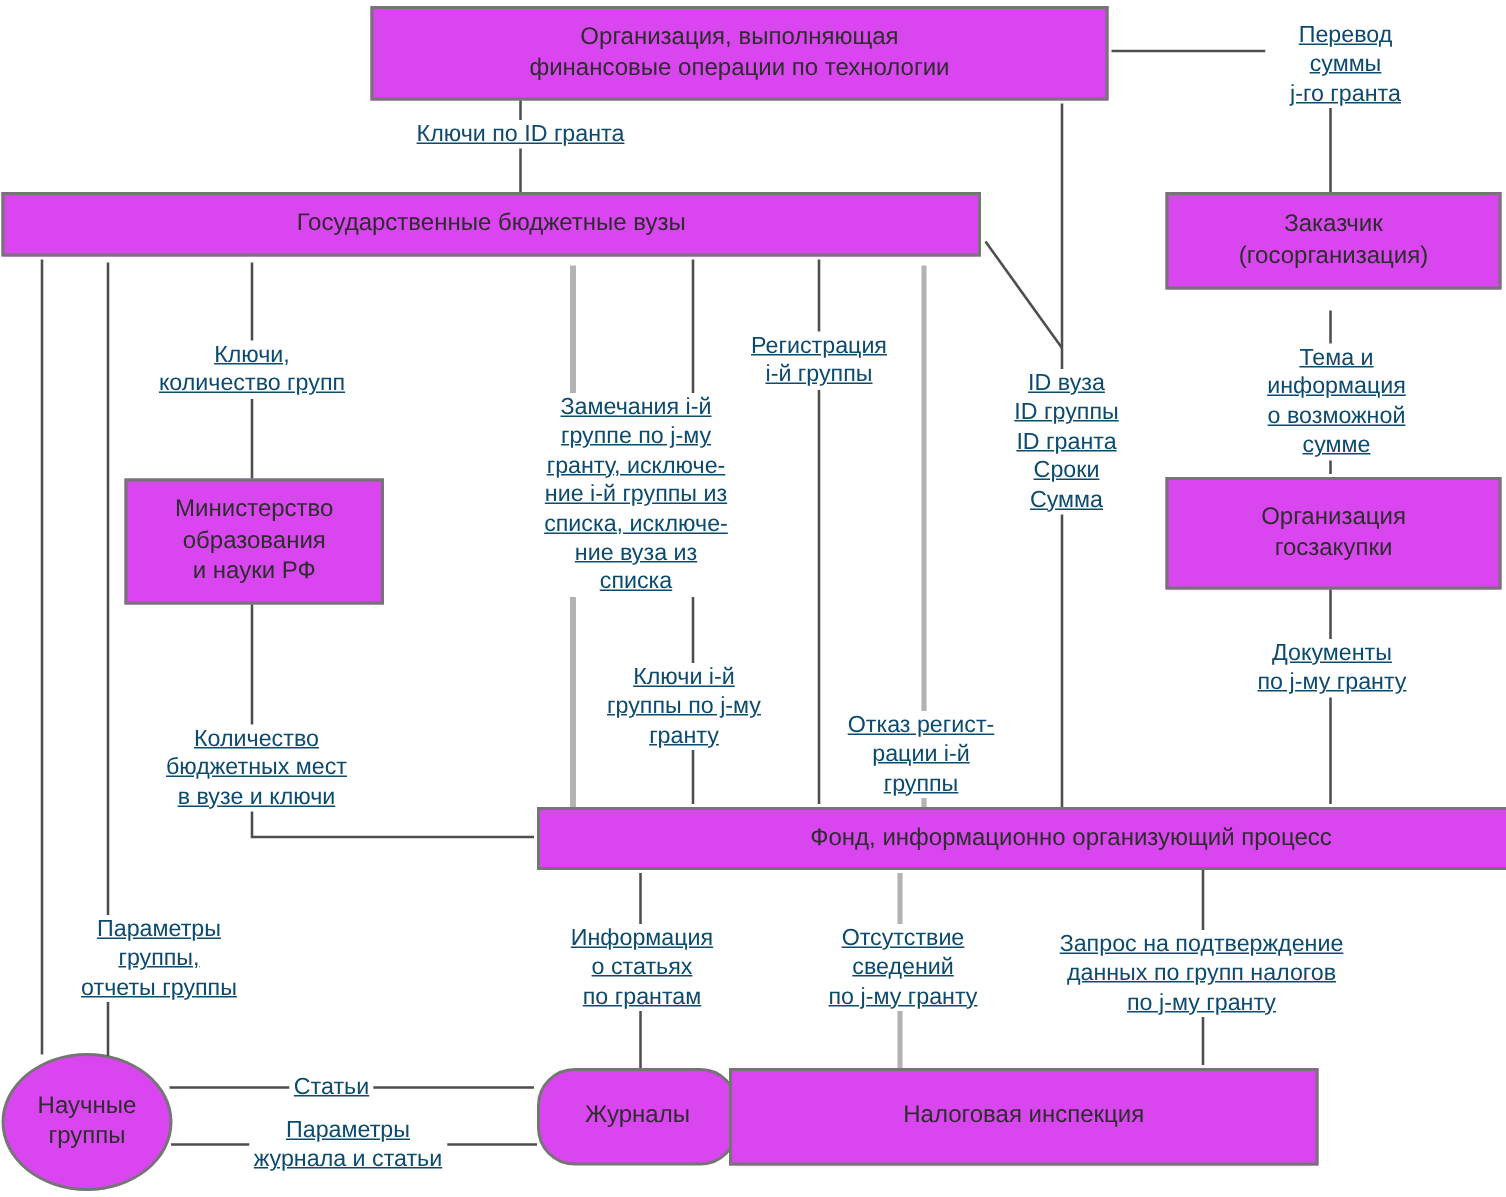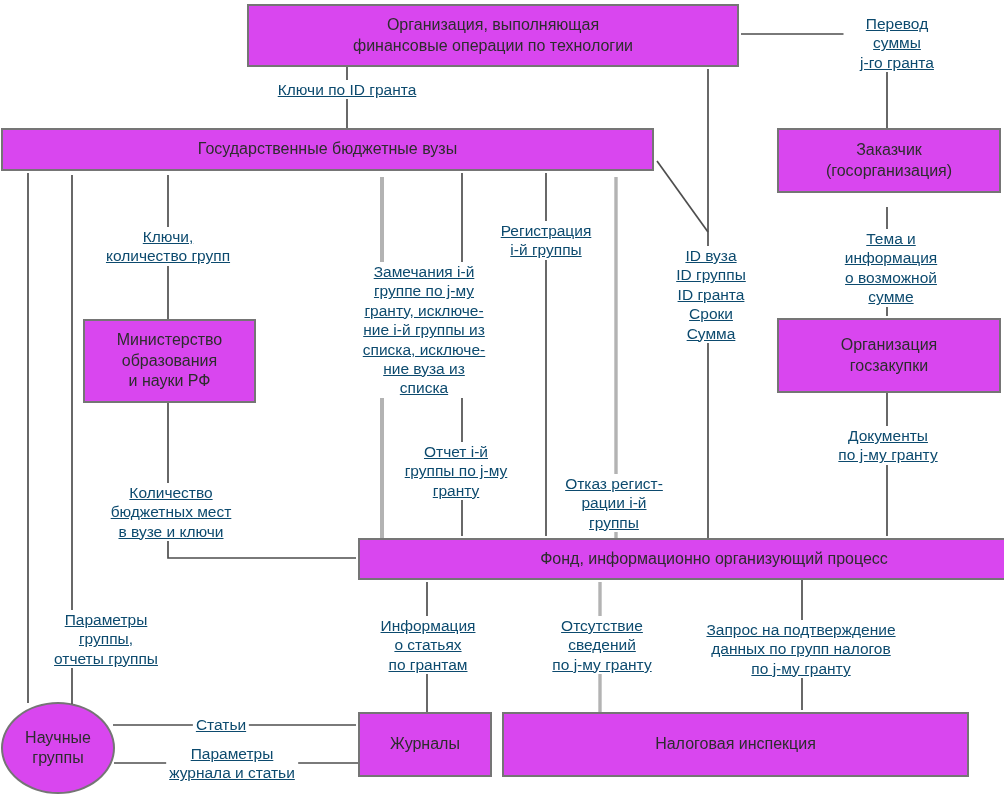--- a/index.html
+++ b/index.html
@@ -63,22 +63,22 @@
 финансовые операции по технологии</div>
   <div class="node" style="left:1px;   top:128px; width:653px; height:43px;">Государственные бюджетные вузы</div>
   <div class="node" style="left:777px; top:128px; width:224px; height:65px;">Заказчик
 (госорганизация)</div>
   <div class="node" style="left:83px;  top:319px; width:173px; height:84px;">Министерство
 образования
 и науки РФ</div>
   <div class="node" style="left:777px; top:318px; width:224px; height:75px;">Организация
 госзакупки</div>
   <div class="node" style="left:358px; top:538px; width:712px; height:42px;">Фонд, информационно организующий процесс</div>
-  <div class="node" style="left:358px; top:712px; width:134px; height:65px;">Журналы</div>
-  <div class="node" style="left:502px; top:712px; width:467px; height:65px;">Налоговая инспекция</div>
+  <div class="node" style="left:358px; top:712px; width:134px; height:65px;border-radius:25px;">Журналы</div>
+  <div class="node" style="left:486px; top:712px; width:393px; height:65px;">Налоговая инспекция</div>
   <div class="node circle" style="left:1px; top:702px; width:114px; height:92px;text-align:center;">Научные
 группы</div>
 
   <svg class="edges" width="1004" height="798">
     <defs>
       <marker id="ad" markerUnits="userSpaceOnUse" markerWidth="16" markerHeight="12" refX="14" refY="5" orient="auto">
         <path d="M0,0 L14,5 L0,10 Z" fill="#1f1f1f"></path>
       </marker>
       <marker id="ag" markerUnits="userSpaceOnUse" markerWidth="16" markerHeight="12" refX="14" refY="5" orient="auto">
         <path d="M0,0 L14,5 L0,10 Z" fill="#a9a9a9"></path>
@@ -121,21 +121,21 @@
   <div class="lbl" style="left:106px; top:610px;">Параметры
 группы,
 отчеты группы</div>
   <div class="lbl" style="left:386px; top:262px;margin-left:38px;">Замечания i-й
 группе по j-му
 гранту, исключе-
 ние i-й группы из
 списка, исключе-
 ние вуза из
 списка</div>
-  <div class="lbl" style="left:456px; top:442px;">Отчет i-й
+  <div class="lbl" style="left:456px; top:442px;">Ключи i-й
 группы по j-му
 гранту</div>
   <div class="lbl" style="left:546px; top:221px;">Регистрация
 i-й группы</div>
   <div class="lbl" style="left:614px; top:442px;margin-top:32px;">Отказ регист-
 рации i-й
 группы</div>
   <div class="lbl" style="left:891px; top:229px;">Тема и информация
 о возможной сумме</div>
   <div class="lbl" style="left:888px; top:426px;">Документы

